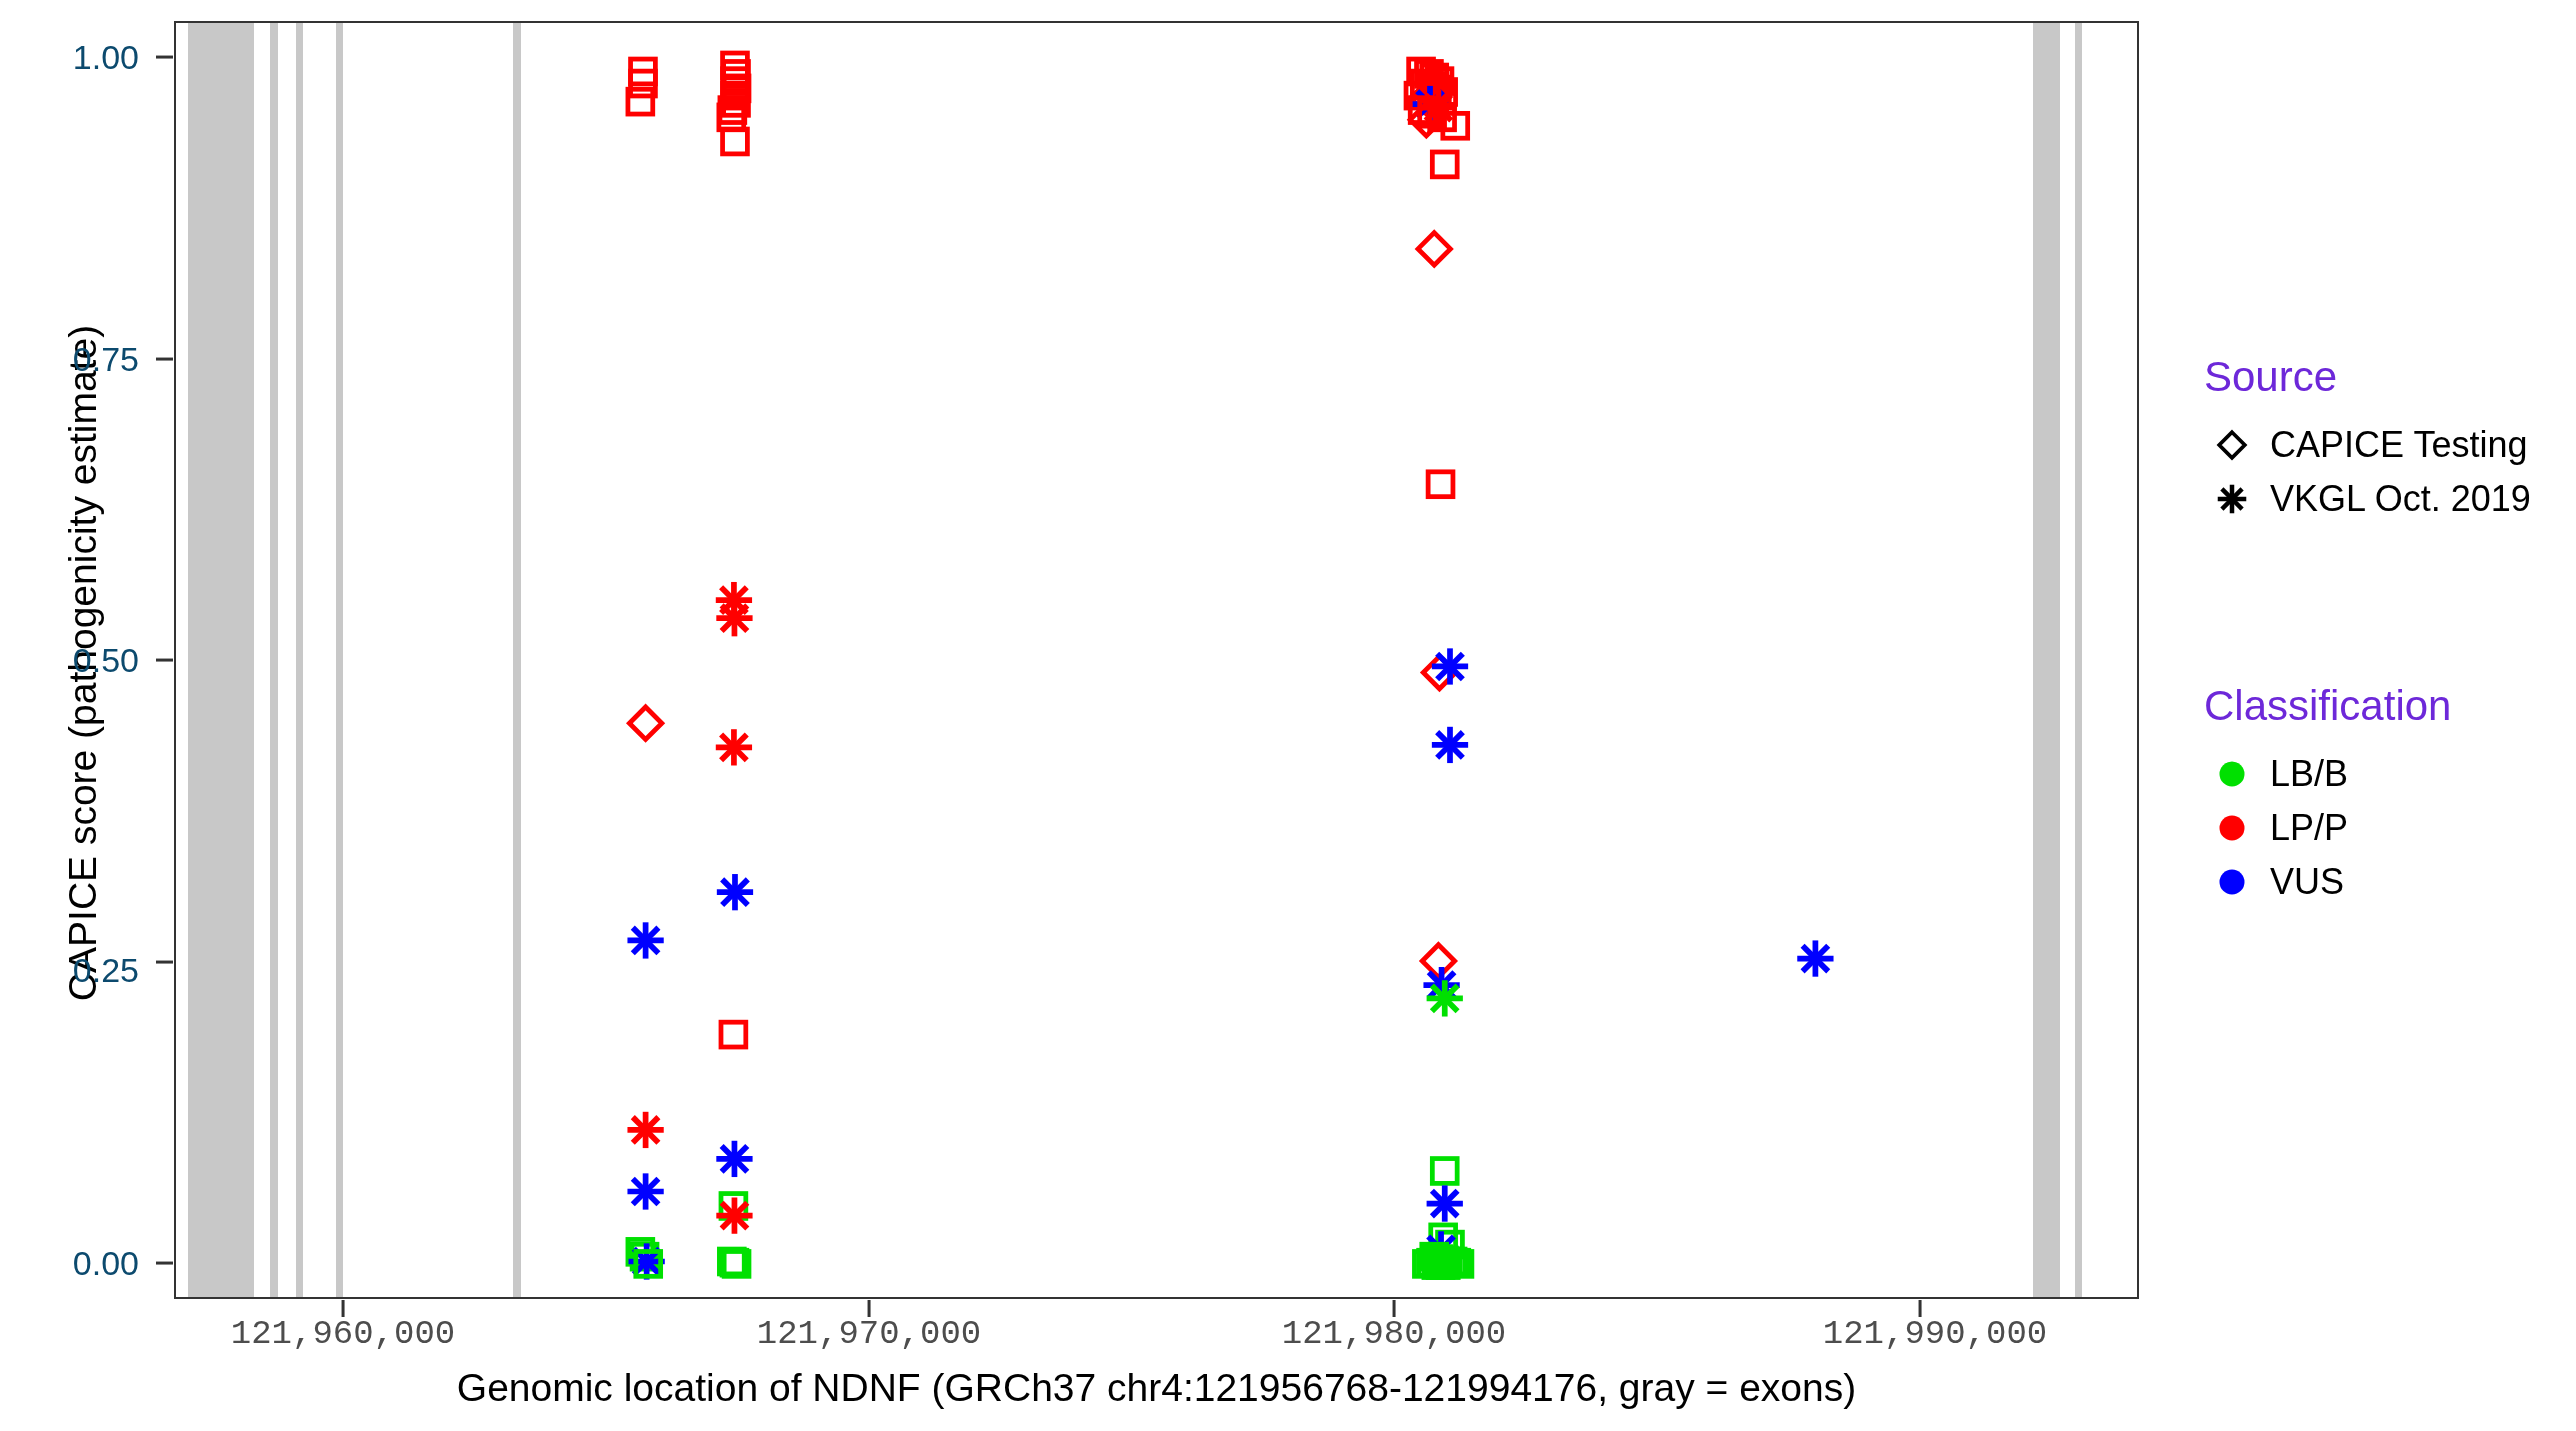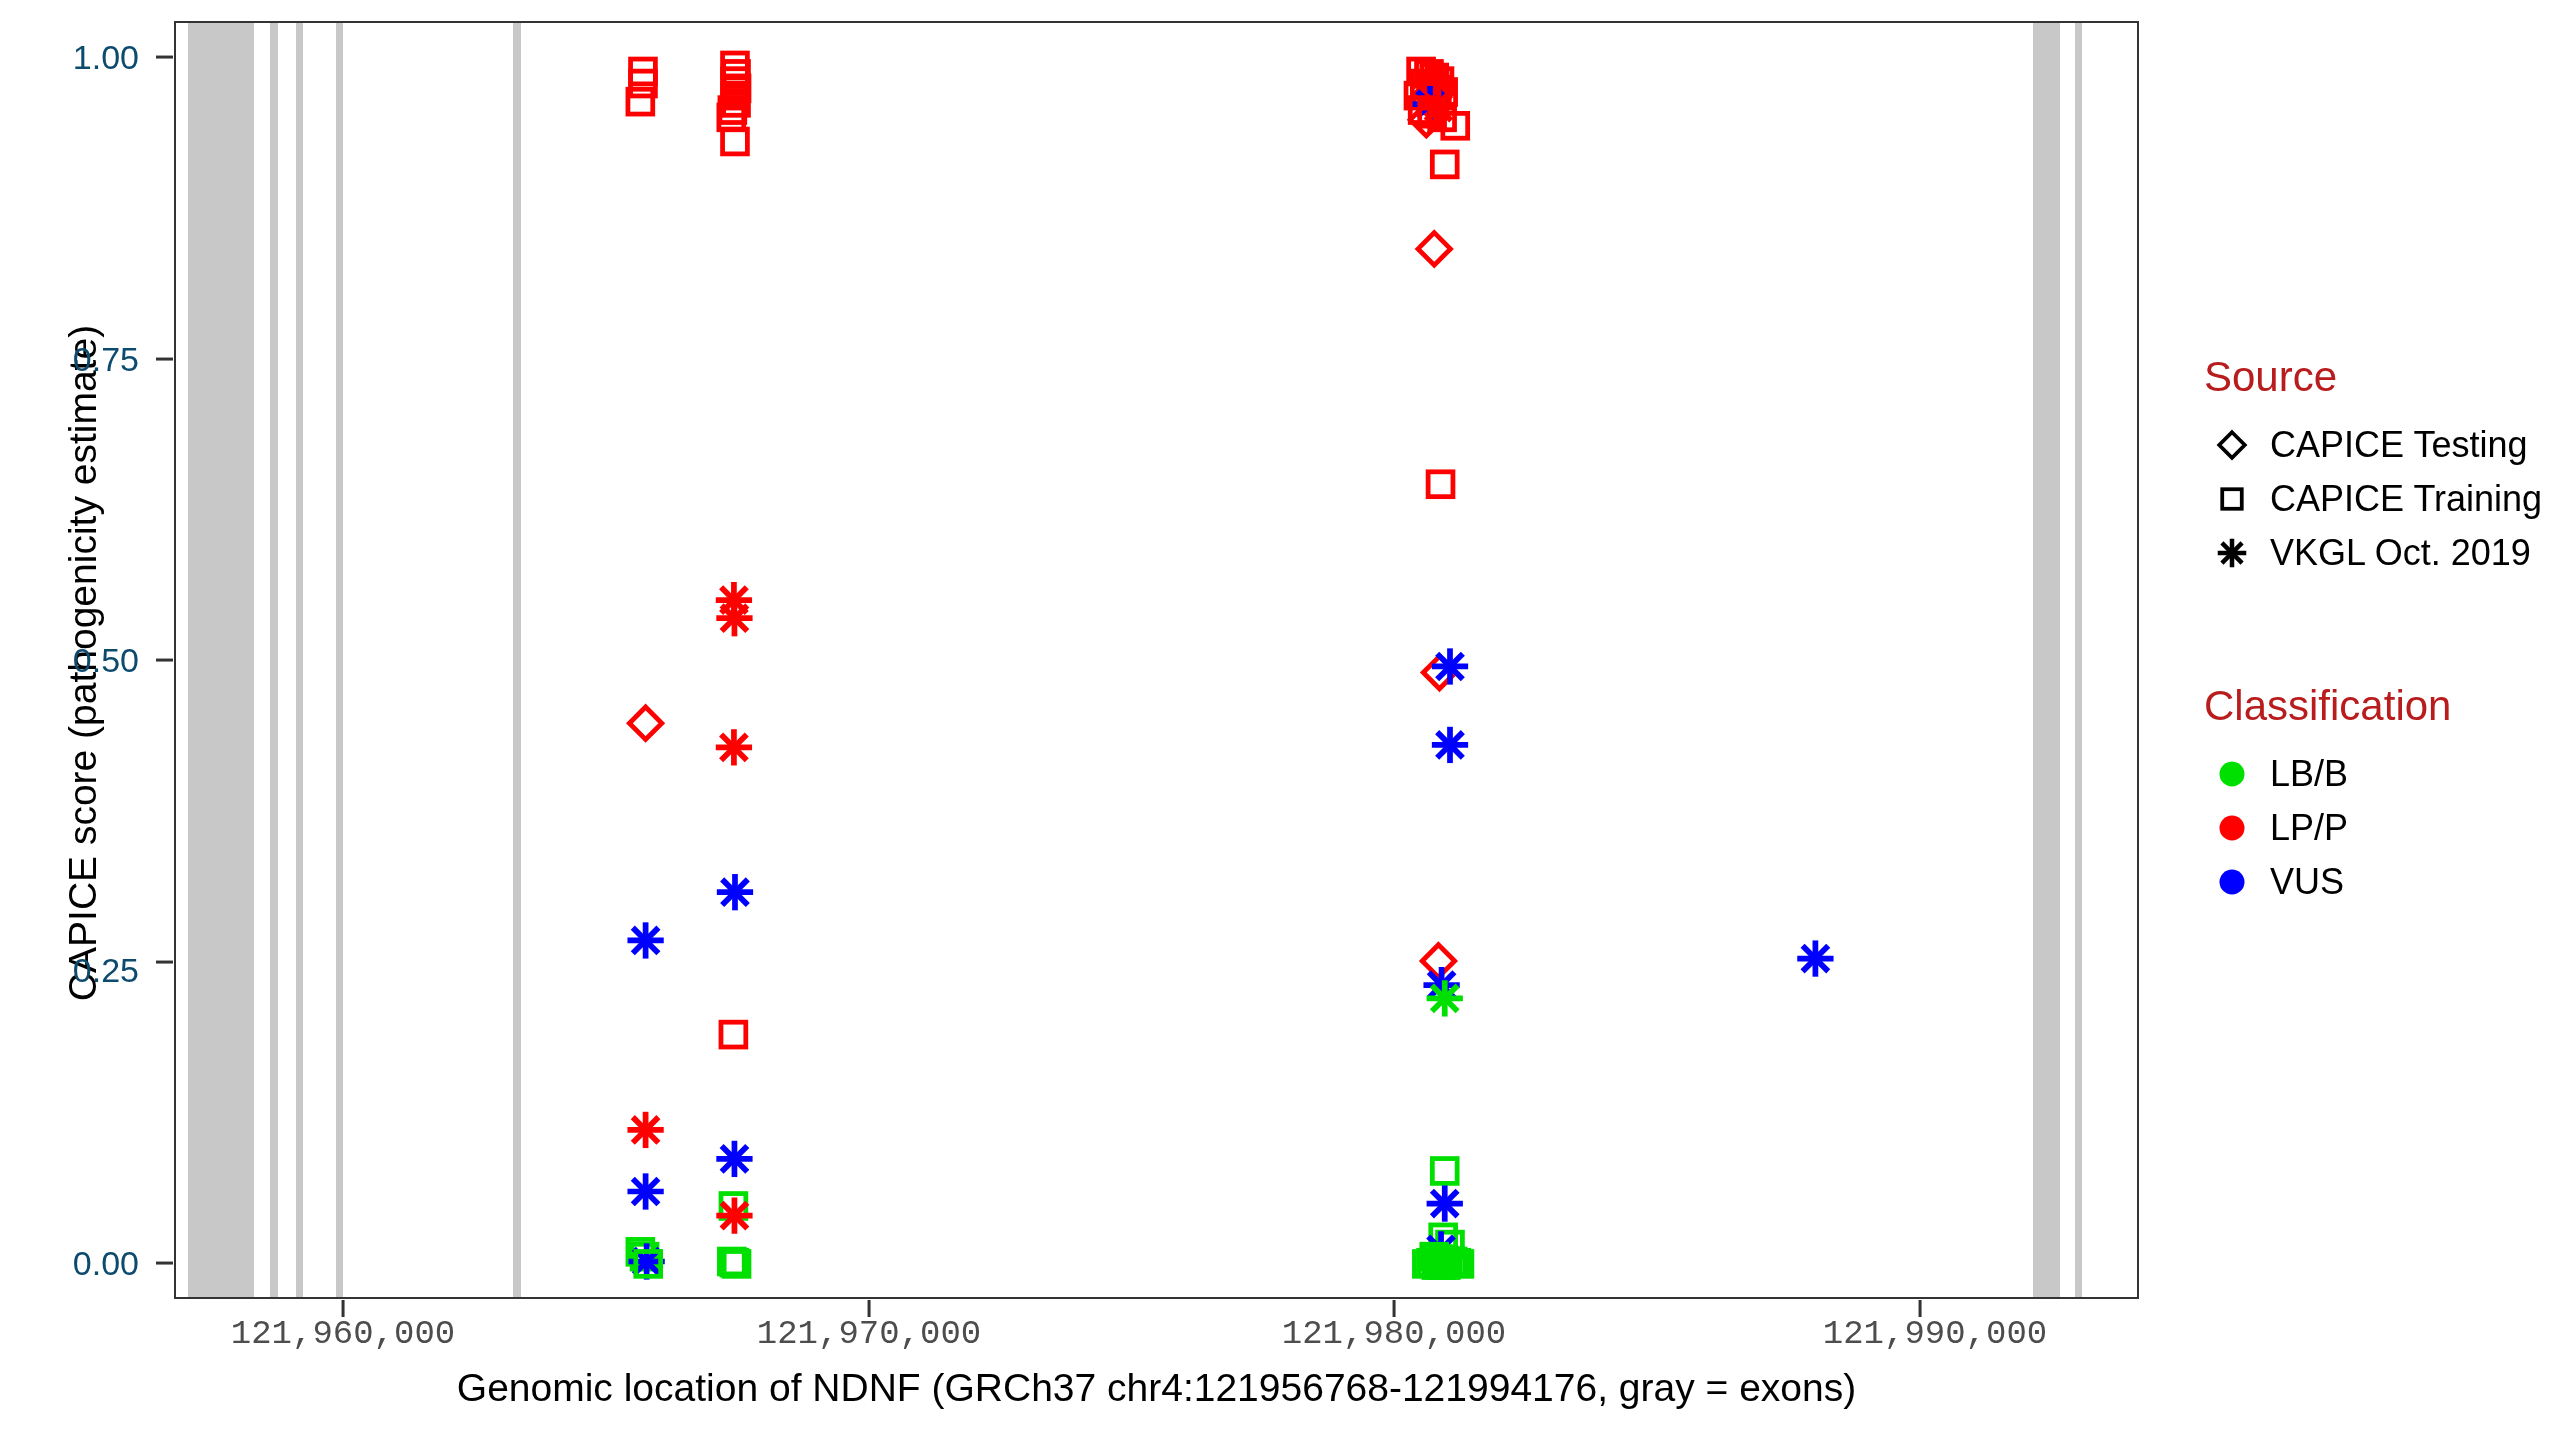--- a/index.html
+++ b/index.html
@@ -99,21 +99,21 @@
     background: #c8c8c8;
   }
   #points { position: absolute; left: 0; top: 0; width: 100%; height: 100%; }
   .legend {
     position: absolute;
     font-size: 36px;
     color: #000000;
   }
   .legend-title {
     font-size: 42px;
-    color: #b91c1c;
+    color: #6d28d9;
     margin-bottom: 17px;
     white-space: nowrap;
   }
   .legend-row {
     display: flex;
     align-items: center;
     height: 54px;
     white-space: nowrap;
   }
   .legend-key {
@@ -343,28 +343,20 @@
   <div class="legend" style="left:2204px; top:353px;">
     <div class="legend-title">Source</div>
     <div id="shape-legend-rows">
         <div class="legend-row">
           <span class="legend-key">
             <svg width="52" height="52" viewBox="0 0 54 54">
               <polygon points="27,13.74 40.26,27 27,40.26 13.74,27" fill="none" stroke="#000000" stroke-width="3.9000000000000004"></polygon>
             </svg>
           </span>
           <span class="legend-label">CAPICE Testing</span>
-        </div>
-        <div class="legend-row">
-          <span class="legend-key">
-            <svg width="52" height="52" viewBox="0 0 54 54">
-              <rect x="16.86" y="16.86" width="20.28" height="20.28" fill="none" stroke="#000000" stroke-width="3.9000000000000004"></rect>
-            </svg>
-          </span>
-          <span class="legend-label">CAPICE Training</span>
         </div>
         <div class="legend-row">
           <span class="legend-key">
             <svg width="52" height="52" viewBox="0 0 54 54">
               <g>
                 <line x1="12.18" y1="27" x2="41.82" y2="27" stroke="#000000" stroke-width="4.68" stroke-linecap="butt"></line>
                 <line x1="16.520677502815367" y1="16.520677502815367" x2="37.47932249718463" y2="37.47932249718463" stroke="#000000" stroke-width="4.68" stroke-linecap="butt"></line>
                 <line x1="27" y1="12.18" x2="27" y2="41.82" stroke="#000000" stroke-width="4.68" stroke-linecap="butt"></line>
                 <line x1="37.47932249718463" y1="16.520677502815367" x2="16.520677502815367" y2="37.47932249718463" stroke="#000000" stroke-width="4.68" stroke-linecap="butt"></line>
               </g>

